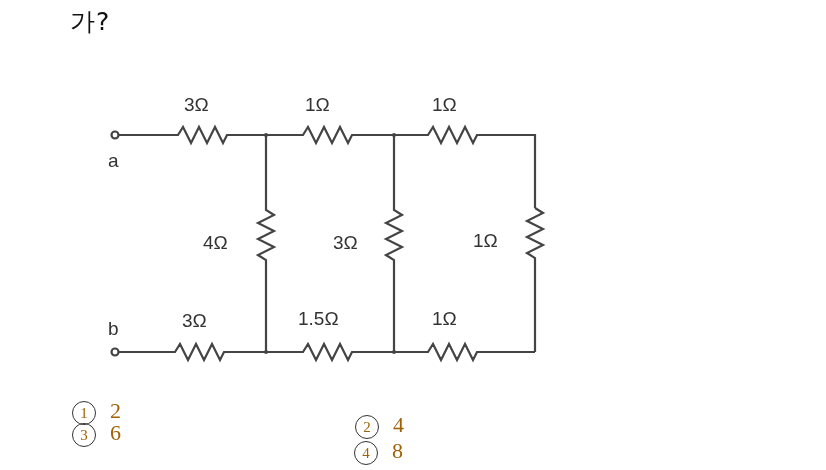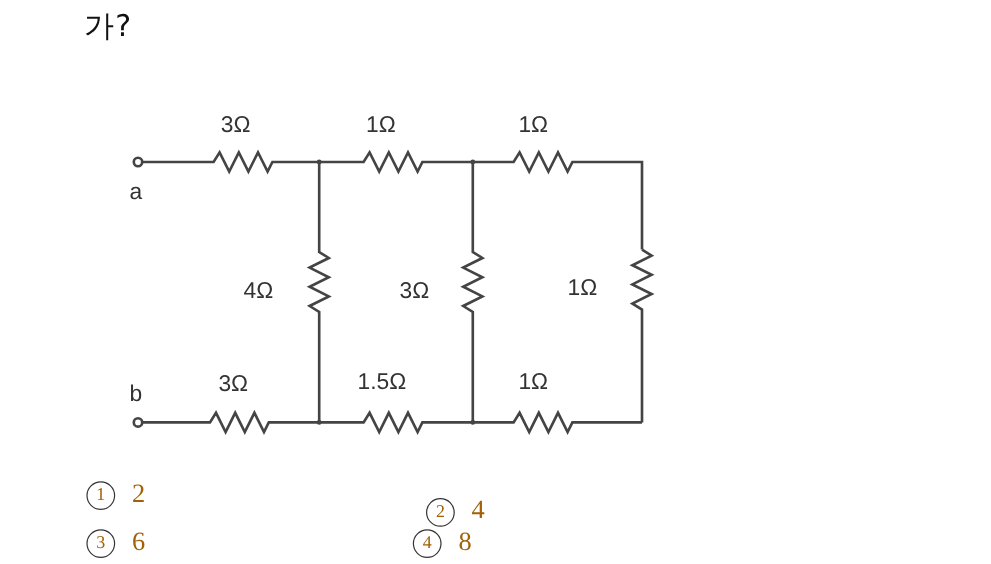--- a/index.html
+++ b/index.html
@@ -49,14 +49,14 @@
 <div class="lbl" style="left:432px;top:94px;">1Ω</div>
 <div class="lbl" style="left:203px;top:232px;text-align:right;">4Ω</div>
 <div class="lbl" style="left:333px;top:232px;">3Ω</div>
 <div class="lbl" style="left:473px;top:230px;">1Ω</div>
 <div class="lbl" style="left:182px;top:310px;">3Ω</div>
 <div class="lbl" style="left:298px;top:308px;text-align:right;">1.5Ω</div>
 <div class="lbl" style="left:432px;top:308px;">1Ω</div>
 
 <div class="opt" style="left:72px;top:398px;"><span class="c">1</span><span>2</span></div>
 <div class="opt" style="left:355px;top:412px;"><span class="c">2</span><span>4</span></div>
-<div class="opt" style="left:72px;top:438px;"><span class="c">3</span><span>6</span></div>
-<div class="opt" style="left:344px;top:438px;"><span class="c">4</span><span>8</span></div>
+<div class="opt" style="left:72px;top:420px;"><span class="c">3</span><span>6</span></div>
+<div class="opt" style="left:354px;top:438px;"><span class="c">4</span><span>8</span></div>
 
 </body></html>

